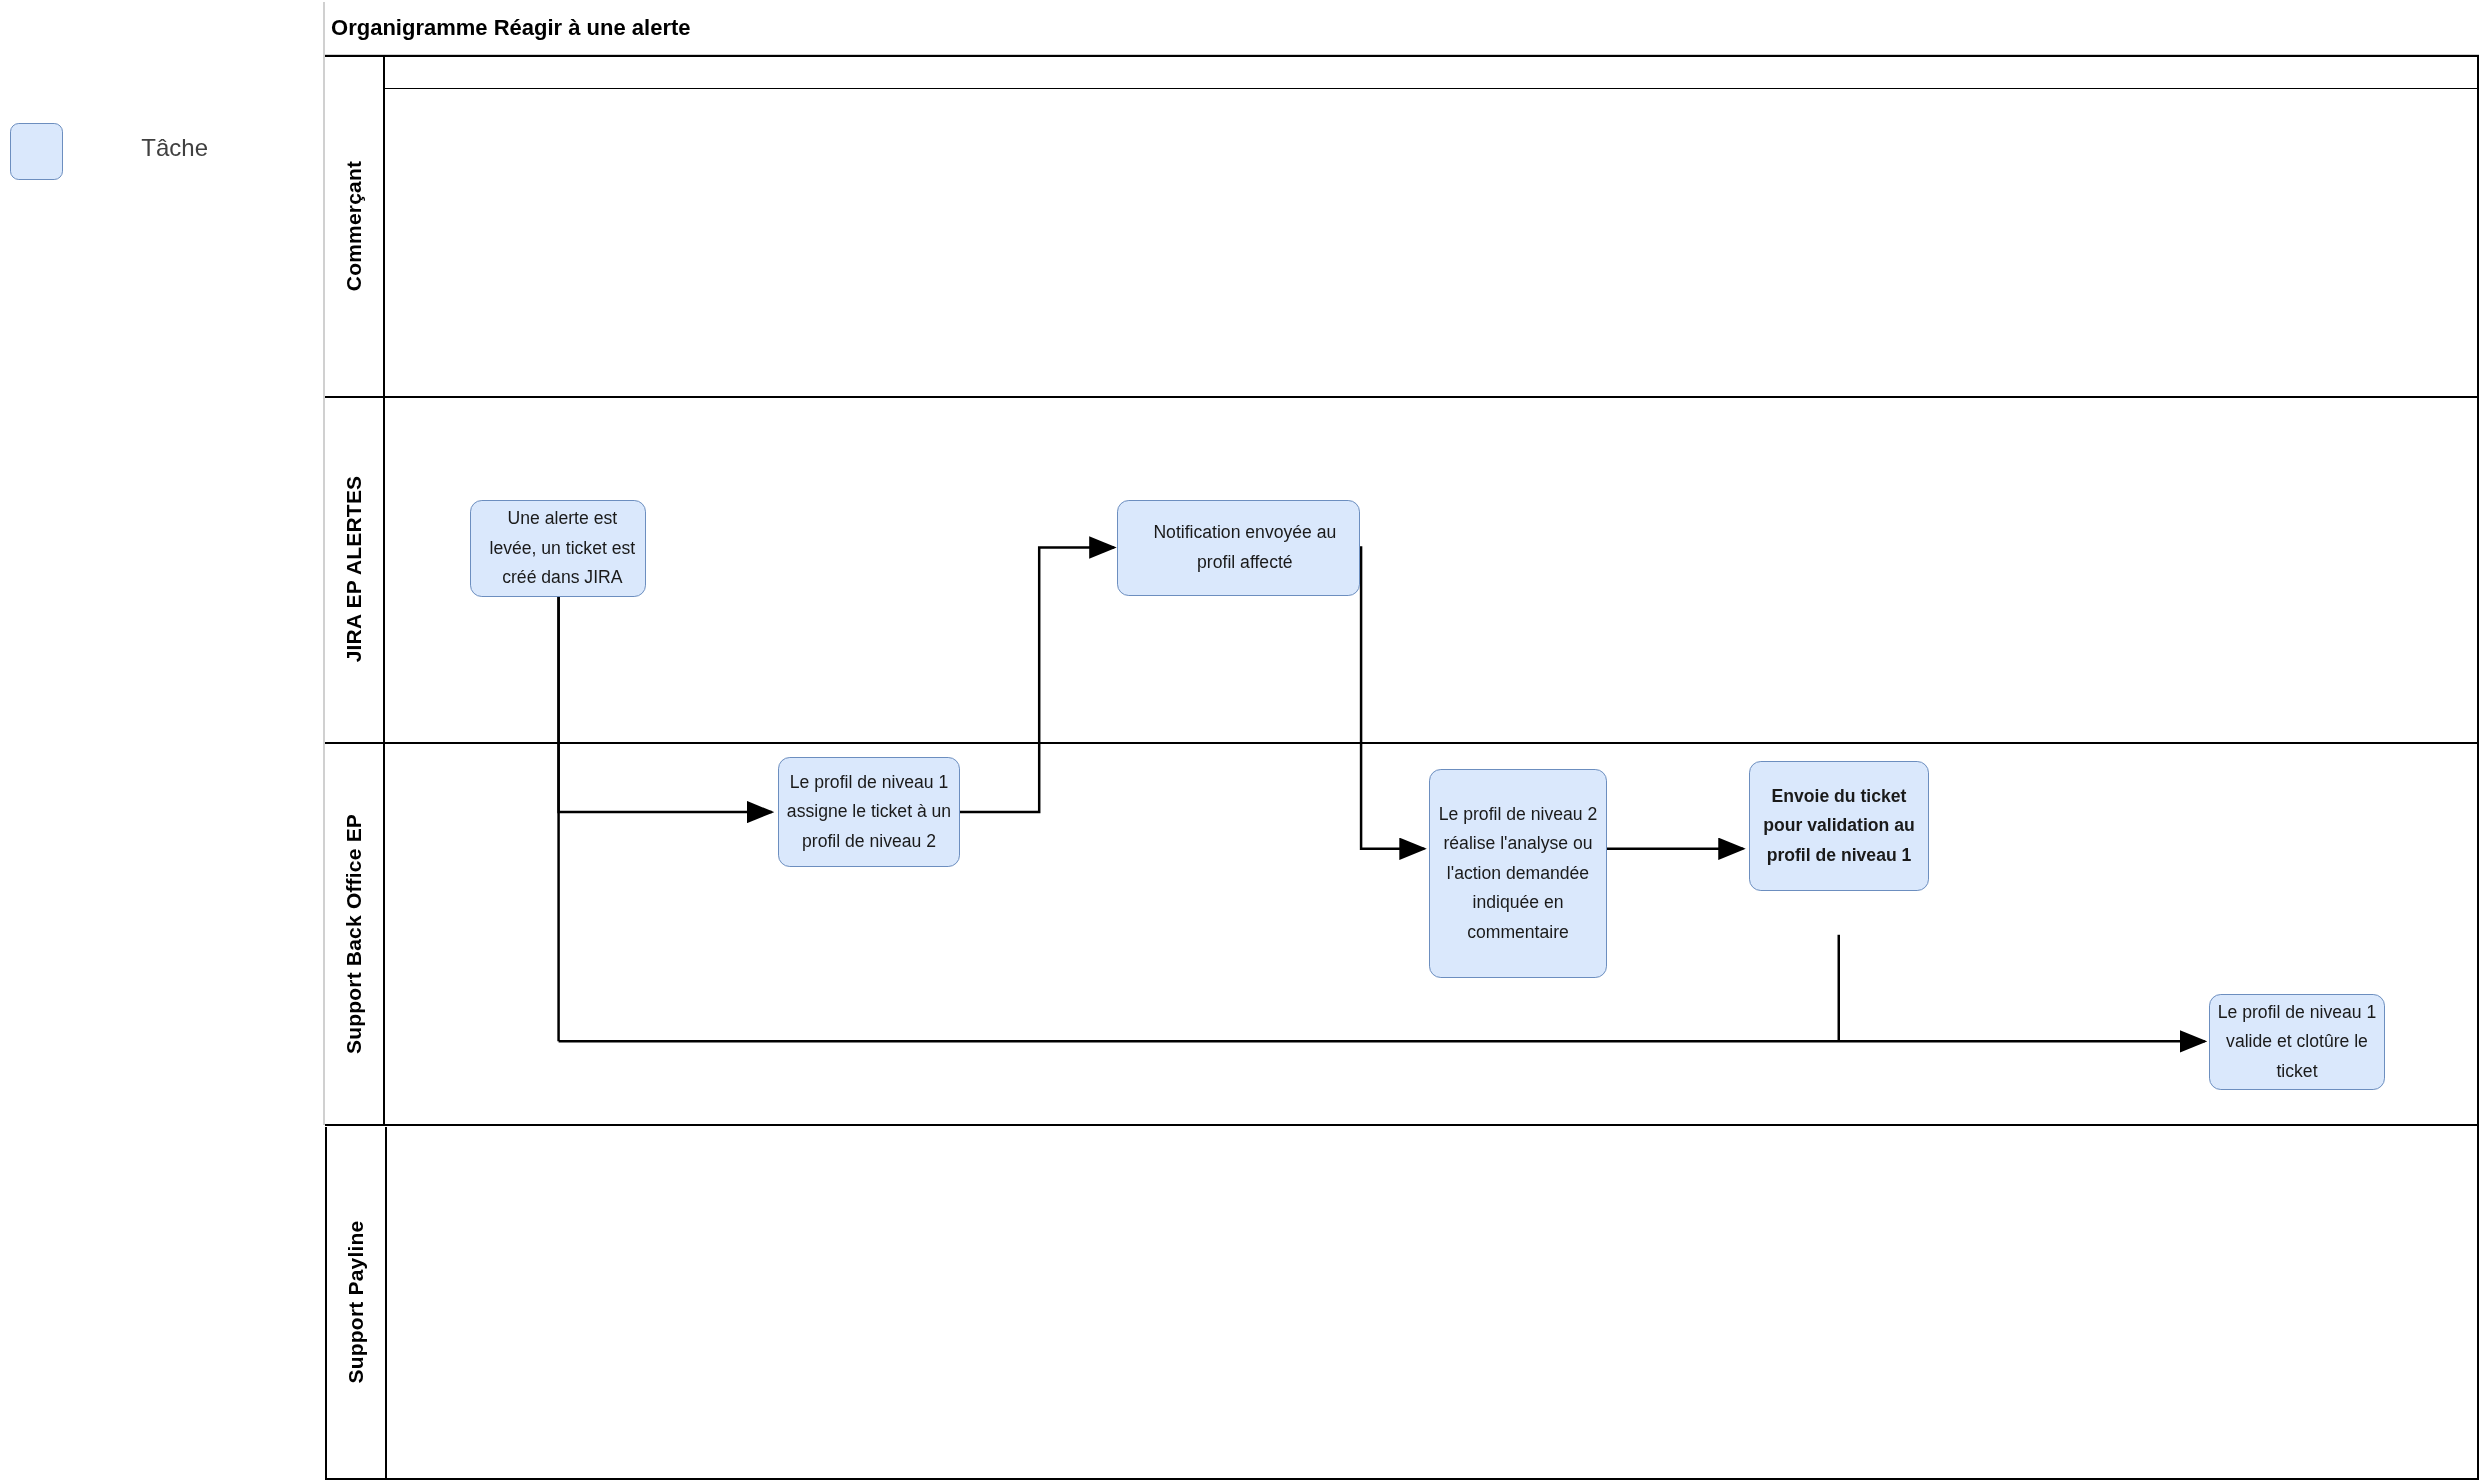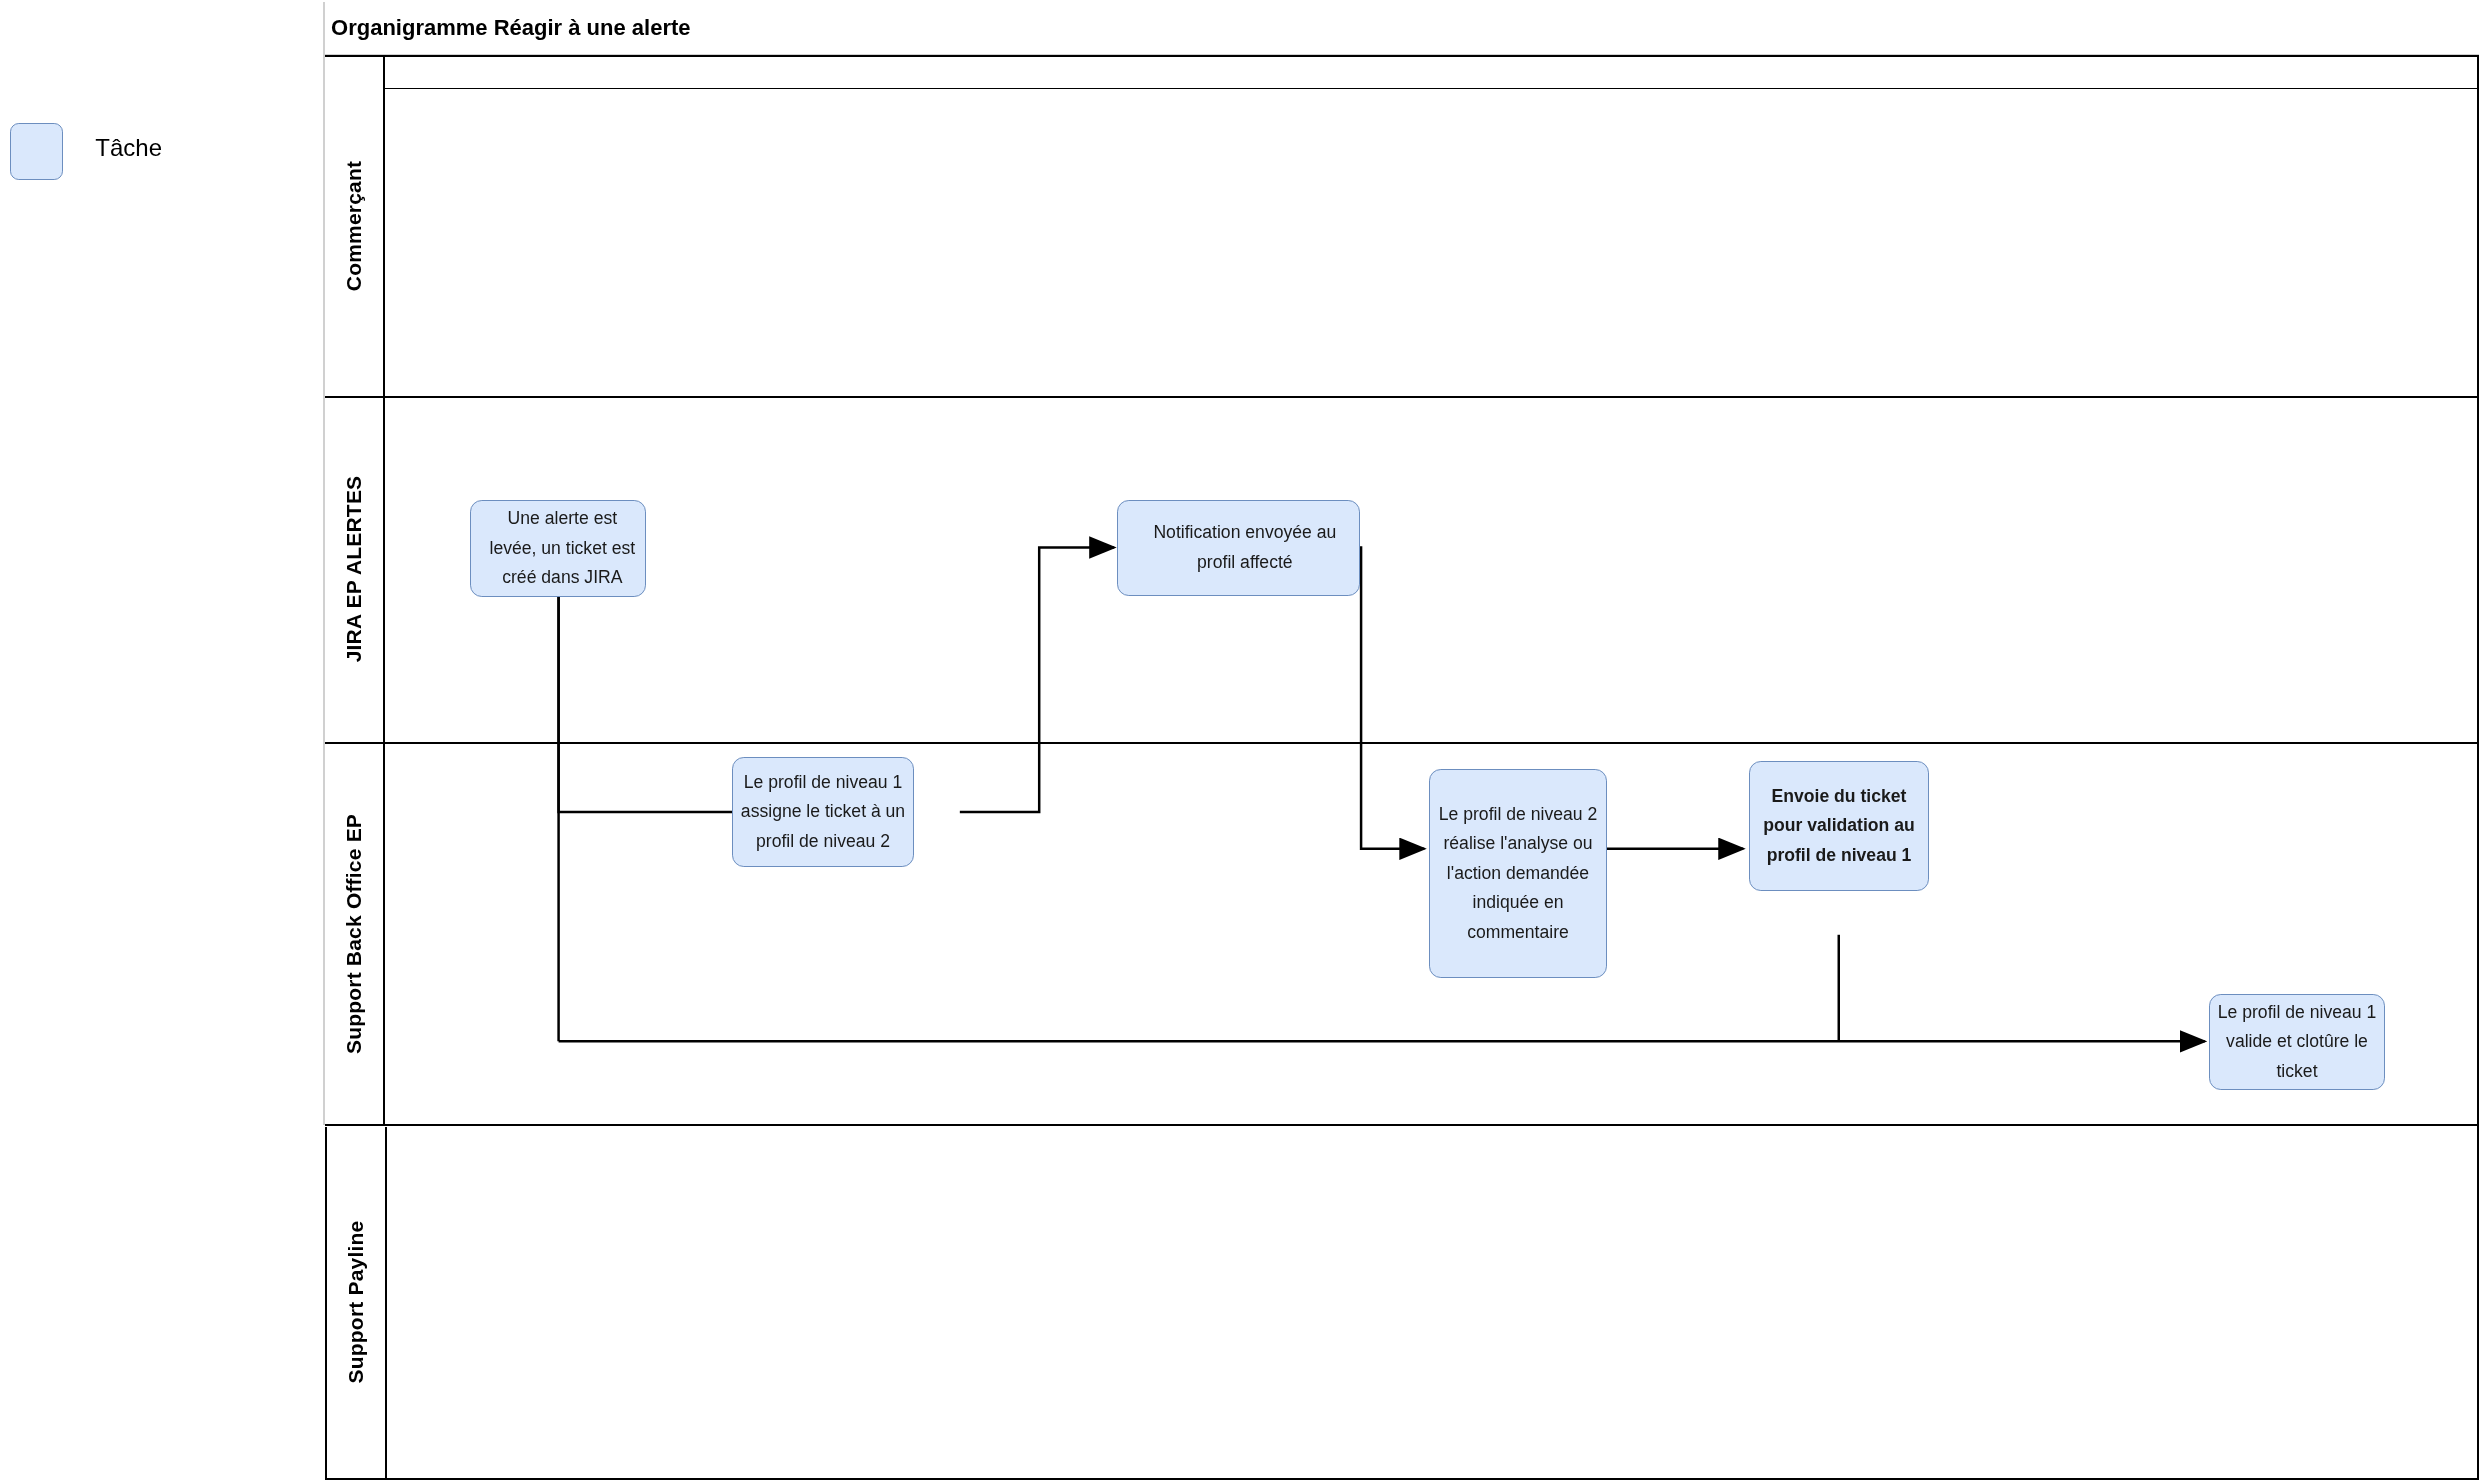--- a/index.html
+++ b/index.html
@@ -36,23 +36,23 @@
   }
   .legend-swatch.task {
     background: #dae8fc;
     border: 1.5px solid #6c8ebf;
   }
   .legend-swatch.todo {
     background: #fff2cc;
     border: 1.5px solid #d6b656;
   }
   .legend-label {
-    margin-left: 32px;
+    margin-left: 78px;
     font-size: 24px;
-    color: #000000;
+    color: #404040;
     line-height: 1.22;
     white-space: pre-line;
     padding-top: 10.3px;
   }
 
   
   #pool {
     position: absolute;
     left: 323px;
     top: 1.5px;
@@ -271,20 +271,20 @@
   <path d="M 2502,1272 L 2502,1417" fill="none" stroke="#000000" stroke-width="3.4"></path>
   <path d="M 760,1417 L 3000,1417" fill="none" stroke="#000000" stroke-width="3.4" marker-end="url(#arrowhead)"></path>
 
   <path d="M 760,812 L 760,1417" fill="none" stroke="#000000" stroke-width="3.4"></path>
 </svg>
 
 <div class="node" id="n1" style="left:470px; top:500px; width:176px; height:97px;padding-left:16px;">Une alerte est levée, un ticket est créé dans JIRA</div>
 
 <div class="node" id="n2" style="left:1117px; top:500px; width:243px; height:96px;padding-left:20px;">Notification envoyée au profil affecté</div>
 
-<div class="node" id="n3" style="left:732px; top:757px; width:182px; height:110px;text-align:center;">Le profil de niveau 1 assigne le ticket à un profil de niveau 2</div>
+<div class="node" id="n3" style="left:778px; top:757px; width:182px; height:110px;text-align:center;">Le profil de niveau 1 assigne le ticket à un profil de niveau 2</div>
 
 <div class="node" id="n4" style="left:1429px; top:769px; width:178px; height:209px;">Le profil de niveau 2 réalise l'analyse ou l'action demandée indiquée en commentaire</div>
 
 <div class="node" id="n5" style="left:1749px; top:761px; width:180px; height:130px;font-weight:bold;">Envoie du ticket pour validation au profil de niveau 1</div>
 
 <div class="node" id="n6" style="left:2209px; top:994px; width:176px; height:96px;">Le profil de niveau 1 valide et clotûre le ticket</div>
 
 
 </body></html>

